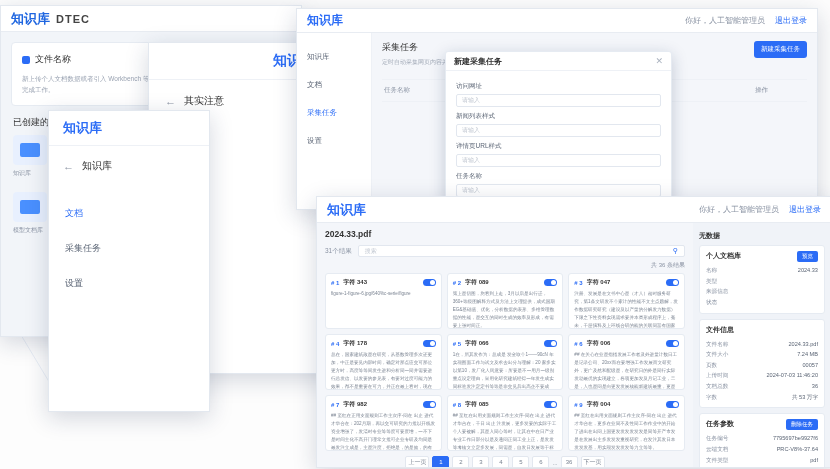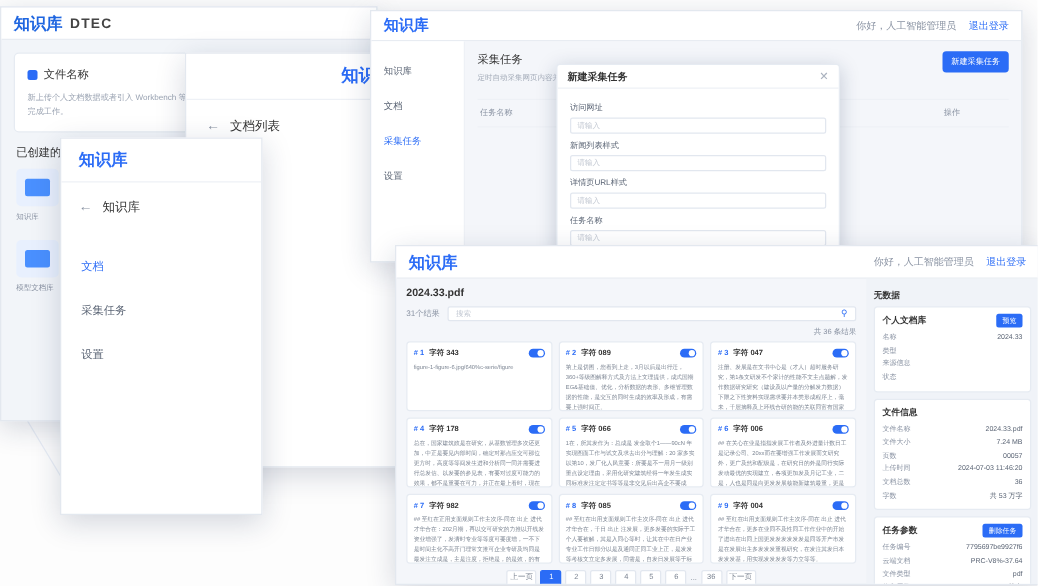--- a/index.html
+++ b/index.html
@@ -197,21 +197,21 @@
     </div>
   </div>
 </div>
 
 <div class="win" id="win-doclist">
   <div class="hd">
     <span class="t">知识库</span>
   </div>
   <div class="backrow">
     <span class="chev">←</span>
-    <span>文档列表</span>
+    <span>其实注意</span>
   </div>
 </div>
 
 <div class="win" id="win-kb-side">
   <div class="hd">
     <span class="t">知识库</span>
   </div>
   <div class="kb-back">
     <span class="chev">←</span>
     <span>知识库</span>

